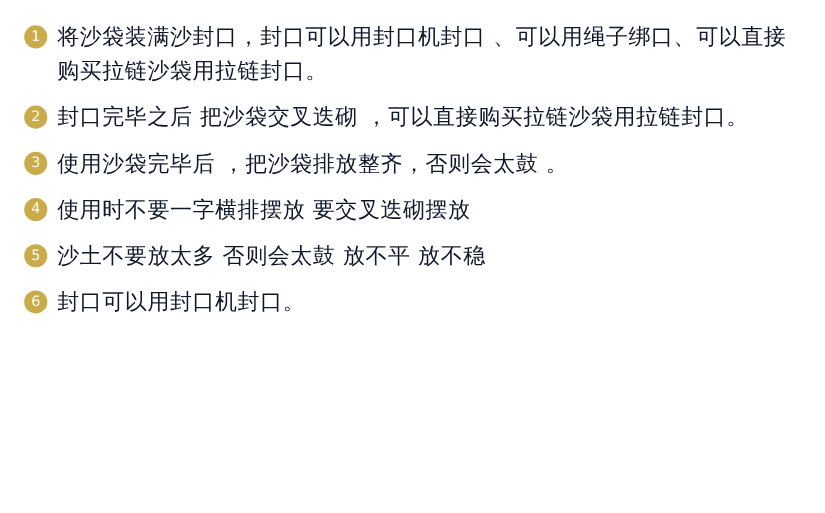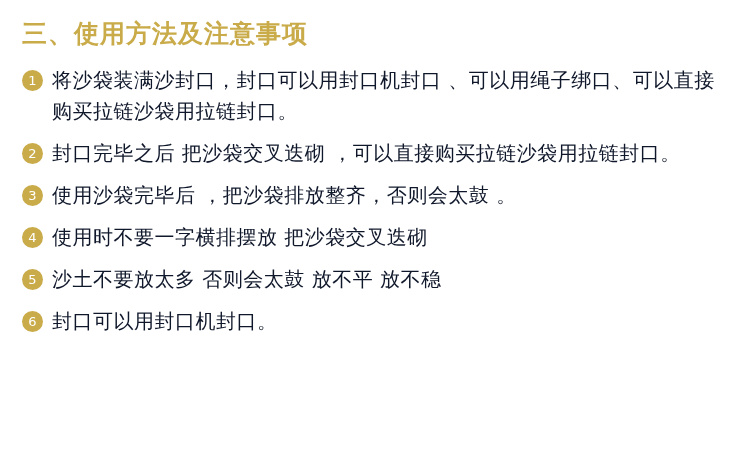--- a/index.html
+++ b/index.html
@@ -62,42 +62,41 @@
     letter-spacing: 0.5px;
     max-width: 690px;
   }
   .item-1 .text { max-width: 700px; }
 </style>
 </head>
 <body>
 
 <div class="page">
 
-  <h1 class="section-title">三、使用方法及注意事项</h1>
 
   <ul class="list">
 
     <li class="item item-1">
       <span class="badge">1</span>
       <span class="text">将沙袋装满沙封口，封口可以用封口机封口 、可以用绳子绑口、可以直接购买拉链沙袋用拉链封口。</span>
     </li>
 
     <li class="item item-2">
       <span class="badge">2</span>
       <span class="text">封口完毕之后 把沙袋交叉迭砌 ，可以直接购买拉链沙袋用拉链封口。</span>
     </li>
 
     <li class="item item-3">
       <span class="badge">3</span>
       <span class="text">使用沙袋完毕后 ，把沙袋排放整齐，否则会太鼓 。</span>
     </li>
 
     <li class="item item-4">
       <span class="badge">4</span>
-      <span class="text">使用时不要一字横排摆放 把沙袋交叉迭砌</span>
+      <span class="text">使用时不要一字横排摆放 要交叉迭砌摆放</span>
     </li>
 
     <li class="item item-5">
       <span class="badge">5</span>
       <span class="text">沙土不要放太多 否则会太鼓 放不平 放不稳</span>
     </li>
 
     <li class="item item-6">
       <span class="badge">6</span>
       <span class="text">封口可以用封口机封口。</span>

